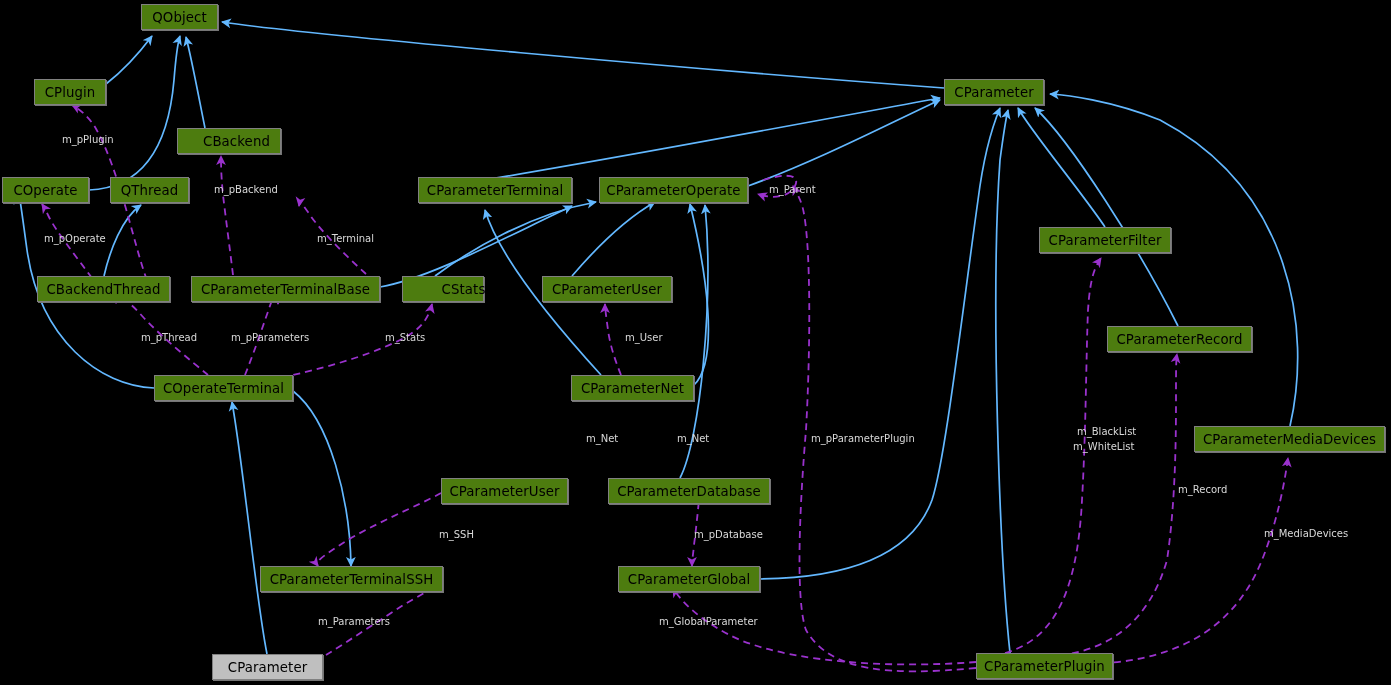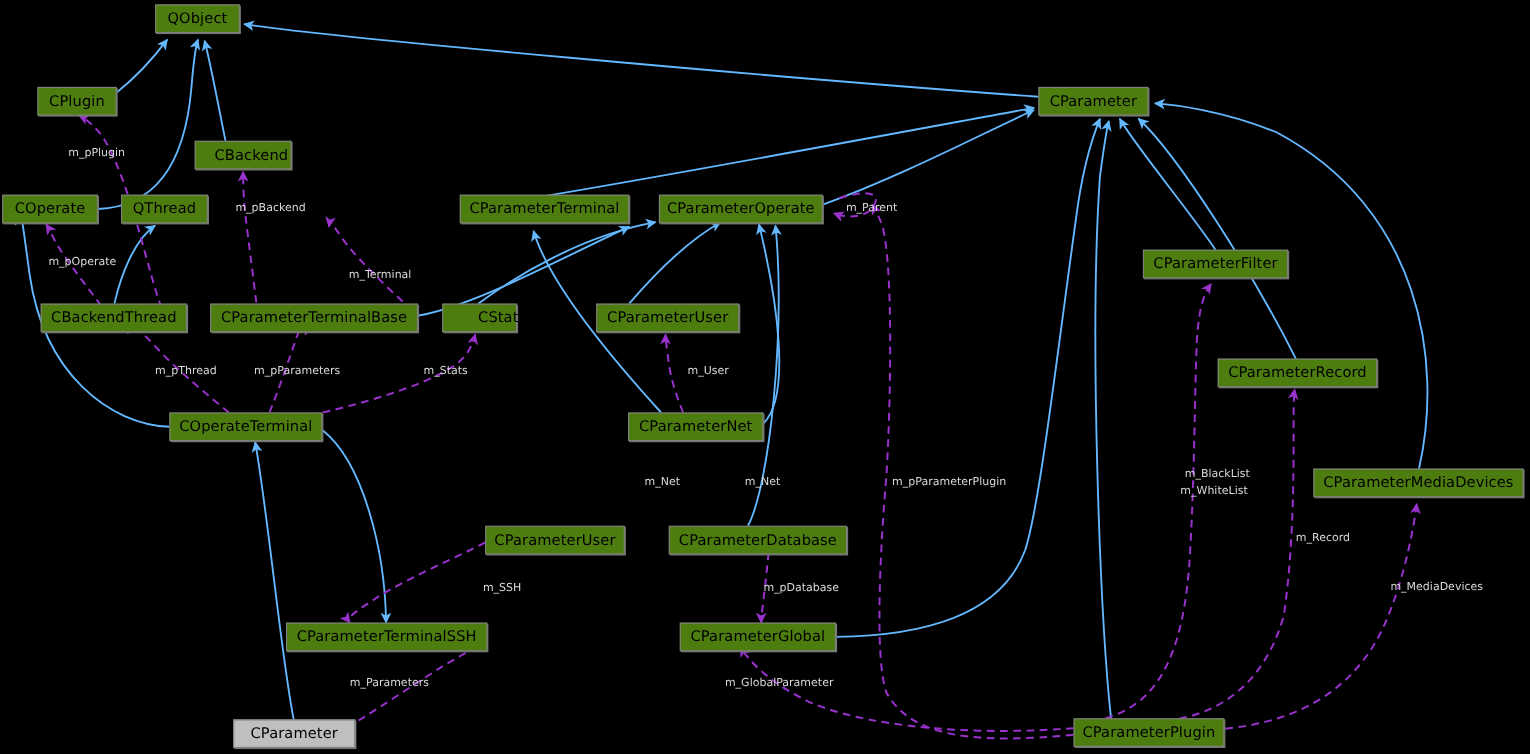--- a/index.html
+++ b/index.html
@@ -76,21 +76,21 @@
 
   <div class="node" style="left:141px;top:4px;width:77px;">
       <span>QObject</span>
     </div>
   <div class="node" style="left:34px;top:79px;width:72px;">
       <span>CPlugin</span>
     </div>
   <div class="node" style="left:944px;top:79px;width:100px;">
       <span>CParameter</span>
     </div>
-  <div class="node" style="left:177px;top:128px;width:88px;padding-left:15px;">
+  <div class="node" style="left:177px;top:128px;width:104px;padding-left:15px;">
       <span>CBackend</span>
     </div>
   <div class="node" style="left:2px;top:177px;width:87px;">
       <span>COperate</span>
     </div>
   <div class="node" style="left:110px;top:177px;width:79px;">
       <span>QThread</span>
     </div>
   <div class="node" style="left:599px;top:177px;width:149px;">
       <span>CParameterOperate</span>
@@ -100,21 +100,21 @@
     </div>
   <div class="node" style="left:1039px;top:227px;width:132px;">
       <span>CParameterFilter</span>
     </div>
   <div class="node" style="left:37px;top:276px;width:133px;">
       <span>CBackendThread</span>
     </div>
   <div class="node" style="left:191px;top:276px;width:189px;">
       <span>CParameterTerminalBase</span>
     </div>
-  <div class="node" style="left:402px;top:276px;width:68px;padding-left:41px;">
+  <div class="node" style="left:402px;top:276px;width:82px;padding-left:41px;">
       <span>CStats</span>
     </div>
   <div class="node" style="left:542px;top:276px;width:130px;">
       <span>CParameterUser</span>
     </div>
   <div class="node" style="left:1107px;top:326px;width:145px;">
       <span>CParameterRecord</span>
     </div>
   <div class="node" style="left:154px;top:375px;width:139px;">
       <span>COperateTerminal</span>
@@ -140,21 +140,21 @@
   <div class="node hl" style="left:212px;top:654px;width:111px;">
       <span>CParameter</span>
     </div>
   <div class="node" style="left:976px;top:653px;width:137px;">
       <span>CParameterPlugin</span>
     </div>
 
   <div class="elabel" style="left:62px;top:132px;"><span>m_pPlugin</span></div>
   <div class="elabel" style="left:214px;top:182px;"><span>m_pBackend</span></div>
   <div class="elabel" style="left:44px;top:231px;"><span>m_pOperate</span></div>
-  <div class="elabel" style="left:317px;top:243px;"><span>m_Terminal</span></div>
+  <div class="elabel" style="left:317px;top:231px;"><span>m_Terminal</span></div>
   <div class="elabel" style="left:769px;top:182px;"><span>m_Parent</span></div>
   <div class="elabel" style="left:141px;top:330px;"><span>m_pThread</span></div>
   <div class="elabel" style="left:231px;top:330px;"><span>m_pParameters</span></div>
   <div class="elabel" style="left:385px;top:330px;"><span>m_Stats</span></div>
   <div class="elabel" style="left:625px;top:330px;"><span>m_User</span></div>
   <div class="elabel two" style="left:1077px;top:424px;"><span>m_BlackList</span></div>
   <div class="elabel two" style="left:1073px;top:439px;"><span>m_WhiteList</span></div>
   <div class="elabel" style="left:586px;top:431px;"><span>m_Net</span></div>
   <div class="elabel" style="left:677px;top:431px;"><span>m_Net</span></div>
   <div class="elabel" style="left:811px;top:431px;"><span>m_pParameterPlugin</span></div>

